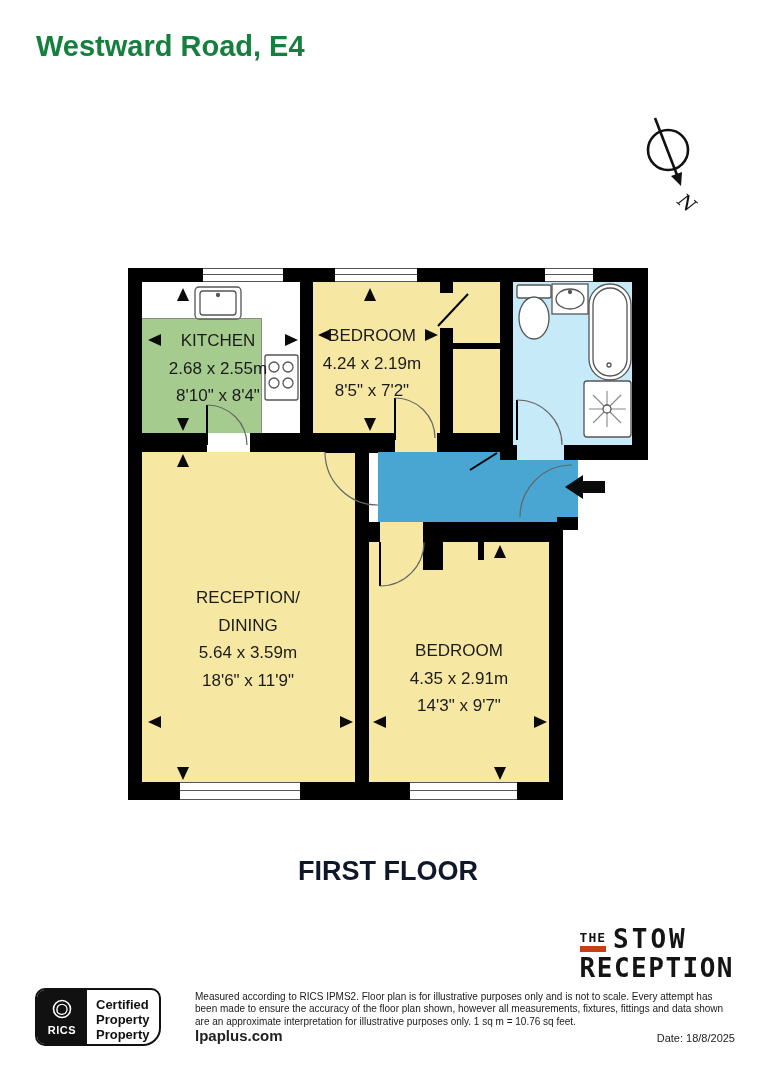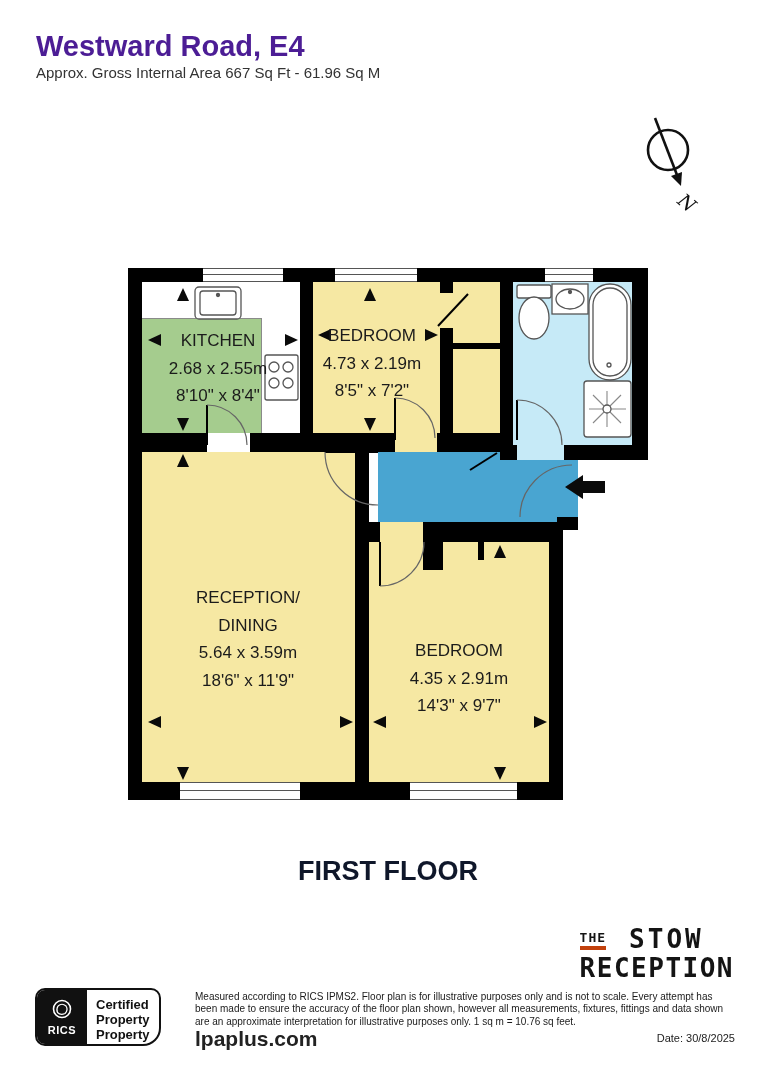--- a/index.html
+++ b/index.html
@@ -1,59 +1,58 @@
 <!DOCTYPE html>
 <html><head>
 <meta charset="utf-8">
 <style>
   html,body{margin:0;padding:0;background:#fff;}
   .canvas{position:relative;width:764px;height:1080px;background:#fff;overflow:hidden;
           font-family:"Liberation Sans",sans-serif;color:#1c1c1c;}
   
-  .title{position:absolute;left:36px;top:30px;font-size:29px;font-weight:bold;color:#4c1d95;letter-spacing:0;}
+  .title{position:absolute;left:36px;top:30px;font-size:29px;font-weight:bold;color:#15803d;letter-spacing:0;}
   .subtitle{position:absolute;left:36px;top:64px;font-size:15px;color:#333;}
   
   .plan{position:absolute;left:128px;top:268px;width:520px;height:648px;}
   .wall{position:absolute;background:#000;}
   .room{position:absolute;}
   .window{position:absolute;background:#fff;border-top:1px solid #555;border-bottom:1px solid #555;box-sizing:border-box;}
   .window::before{content:"";position:absolute;left:0;right:0;top:45%;height:1px;background:#555;}
   .overlay{position:absolute;left:0;top:0;pointer-events:none;}
   .room-label{position:absolute;transform:translateX(-50%);text-align:center;font-size:17px;
               line-height:27.5px;color:#1b1b1b;white-space:nowrap;}
   .floor-label{position:absolute;left:128px;top:856px;width:520px;text-align:center;
                font-size:27px;font-weight:bold;color:#0f172a;}
   
   .logo{position:absolute;right:30px;top:926px;font-family:"DejaVu Sans Mono",monospace;
         font-weight:bold;color:#141414;text-align:left;line-height:1;}
-  .logo .the{font-size:13px;letter-spacing:1px;border-bottom:4px solid #c2410c;
-             display:inline-block;padding-bottom:2px;margin-right:23px;vertical-align:6px;}
+  .logo .the{font-size:13px;letter-spacing:1px;border-bottom:6px solid #c2410c;
+             display:inline-block;padding-bottom:2px;margin-right:7px;vertical-align:6px;}
   .logo .stow{font-size:26px;letter-spacing:3px;}
   .logo .brothers{font-size:26px;letter-spacing:1.5px;margin-top:3px;}
   
   .rics{position:absolute;left:35px;top:988px;height:58px;display:flex;background:#fff;
         border:2.5px solid #111;border-radius:10px 10px 18px 10px;overflow:hidden;box-sizing:border-box;}
   .rics-left{width:50px;background:#111;color:#fff;display:flex;flex-direction:column;
              align-items:center;justify-content:center;gap:2px;}
   .rics-left .org{font-size:11px;font-weight:bold;letter-spacing:0.5px;}
   .rics-right{padding:9px 10px 5px 9px;font-size:13px;font-weight:bold;line-height:15px;color:#111;
               display:flex;flex-direction:column;justify-content:center;}
   
   .disclaimer{position:absolute;left:195px;top:991px;width:542px;font-size:10px;line-height:12.4px;color:#1a1a1a;}
-  .website{position:absolute;left:195px;top:1027px;font-size:21px;font-weight:bold;color:#222;}
+  .website{position:absolute;left:195px;top:1027px;font-size:15px;font-weight:bold;color:#222;}
   .date{position:absolute;right:29px;top:1032px;font-size:11px;color:#222;}
   .compass{position:absolute;left:628px;top:100px;}
 </style>
 </head>
 <body>
 
 <div class="canvas">
 
   <div class="title">Westward Road, E4</div>
-  <div class="subtitle">Approx. Gross Internal Area 667 Sq Ft - 61.96 Sq M</div>
 
   <svg class="compass" width="100" height="115" viewBox="0 0 100 115">
     <circle cx="40" cy="50" r="20" fill="none" stroke="#111" stroke-width="2.6"></circle>
     <line x1="27" y1="18" x2="49" y2="75" stroke="#111" stroke-width="2.6"></line>
     <polygon points="53,86 43,76 54,72" fill="#111"></polygon>
     <text x="52" y="104" font-family="DejaVu Serif, serif" font-style="italic" font-size="19" fill="#111" transform="rotate(40 52 98)">N</text>
   </svg>
 
   <div class="plan">
 
@@ -172,21 +171,21 @@
       <polygon points="437,219 455,207 455,213 477,213 477,225 455,225 455,231" fill="#0a0a0a"></polygon>
     </svg>
 
     <div class="room-label" style="left:90px;top:59px;">
       <div>KITCHEN</div>
       <div>2.68 x 2.55m</div>
       <div>8'10" x 8'4"</div>
     </div>
     <div class="room-label" style="left:244px;top:54px;">
       <div>BEDROOM</div>
-      <div>4.73 x 2.19m</div>
+      <div>4.24 x 2.19m</div>
       <div>8'5" x 7'2"</div>
     </div>
     <div class="room-label" style="left:120px;top:316px;text-align:center;">
       <div>RECEPTION/</div>
       <div>DINING</div>
       <div>5.64 x 3.59m</div>
       <div>18'6" x 11'9"</div>
     </div>
     <div class="room-label" style="left:331px;top:369px;">
       <div>BEDROOM</div>
@@ -212,15 +211,15 @@
     </div>
     <div class="rics-right">
       <div>Certified</div>
       <div>Property</div>
       <div>Property</div>
     </div>
   </div>
 
   <div class="disclaimer">Measured according to RICS IPMS2. Floor plan is for illustrative purposes only and is not to scale. Every attempt has been made to ensure the accuracy of the floor plan shown, however all measurements, fixtures, fittings and data shown are an approximate interpretation for illustrative purposes only. 1 sq m = 10.76 sq feet.</div>
   <div class="website">lpaplus.com</div>
-  <div class="date">Date: 30/8/2025</div>
+  <div class="date">Date: 18/8/2025</div>
 
 </div>
 
 </body></html>

